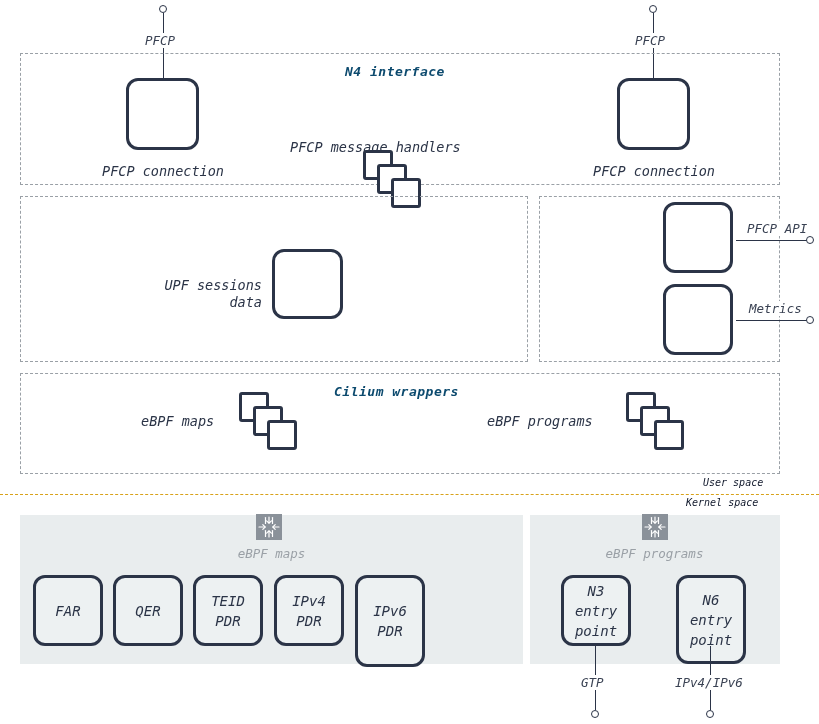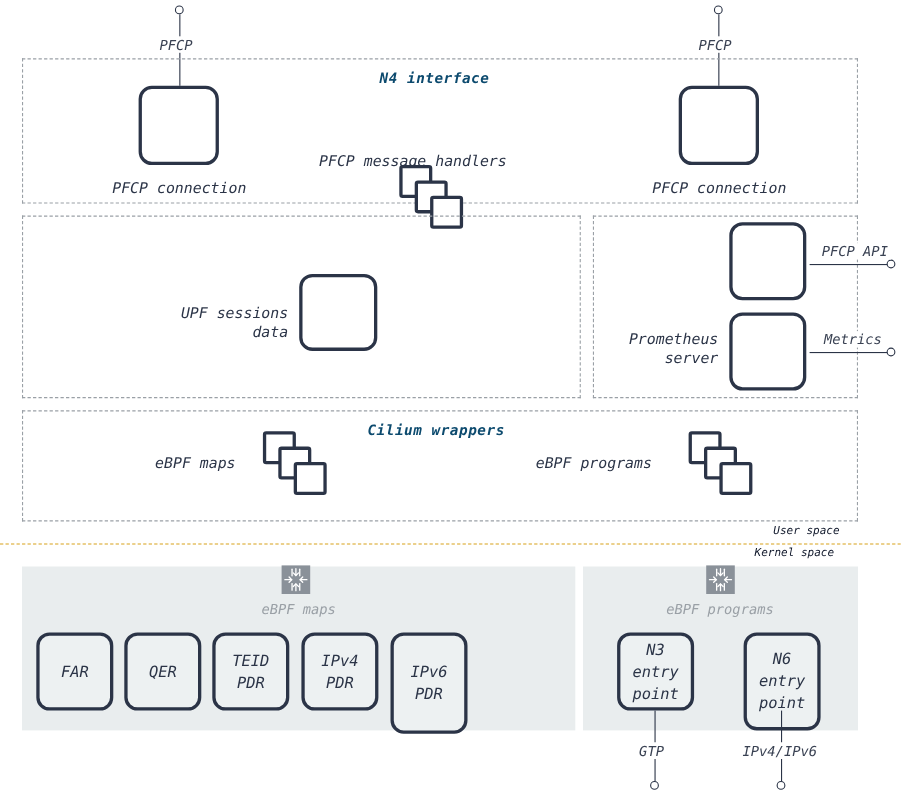--- a/index.html
+++ b/index.html
@@ -184,22 +184,20 @@
 data</div>
 
   <div class="group" style="left:539px; top:196px; width:241px; height:166px;"></div>
 
   <div class="node" style="left:663px; top:202px; width:70px; height:71px;"></div>
   <div class="hline" style="left:736px; top:240px; width:72px;"></div>
   <div class="endpoint" style="left:806px; top:236px;"></div>
   <div class="conn-label" style="left:744px; top:221px;">PFCP API</div>
 
   <div class="node" style="left:663px; top:284px; width:70px; height:71px;"></div>
-  <div class="node-label right" style="left:505px; top:301px; width:148px;">Prometheus
-server</div>
   <div class="hline" style="left:736px; top:320px; width:72px;"></div>
   <div class="endpoint" style="left:806px; top:316px;"></div>
   <div class="conn-label" style="left:746px; top:301px;">Metrics</div>
 
   <div class="group" style="left:20px; top:373px; width:760px; height:101px;"></div>
   <div class="group-title" style="left:334px; top:384px;">Cilium wrappers</div>
 
   <div class="node-label" style="left:141px; top:413px;">eBPF maps</div>
   <div class="stack" style="left:239px; top:392px; width:62px; height:62px;">
     <span class="s1"></span>

